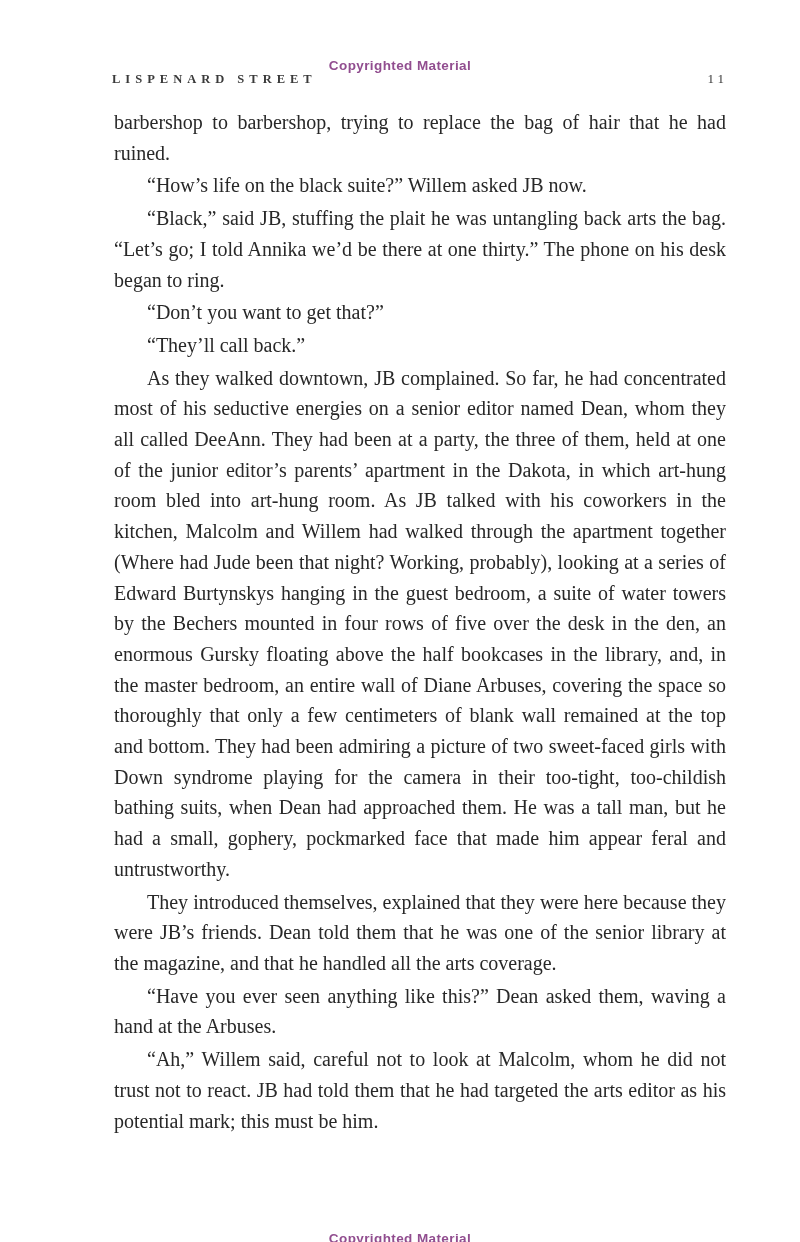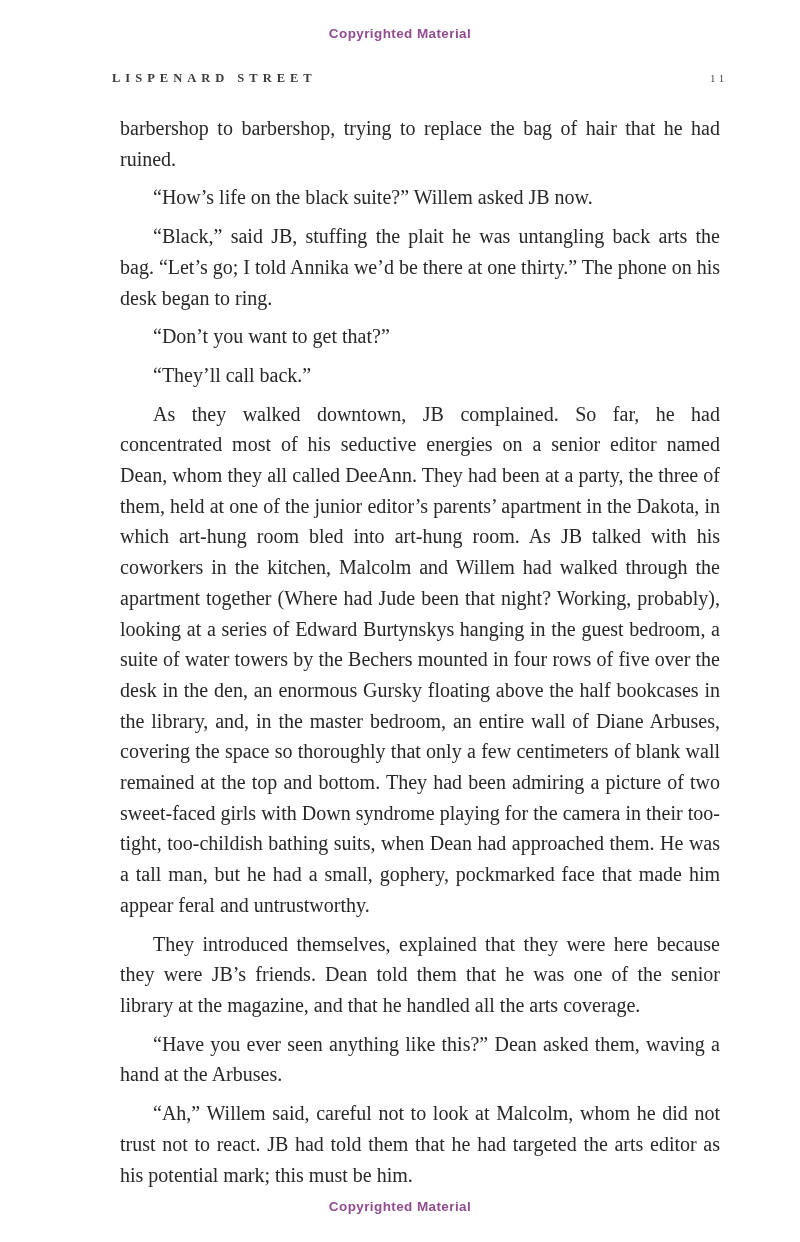--- a/index.html
+++ b/index.html
@@ -18,20 +18,21 @@
   .copyright-banner {
     position: absolute;
     left: 0;
     width: 800px;
     text-align: center;
     font-family: "Liberation Sans", sans-serif;
     font-weight: bold;
     font-size: 13.5px;
     letter-spacing: 0.4px;
     color: #914d8f;
+    margin-top: 32px;
   }
   .copyright-banner.top { top: 26px; }
   .copyright-banner.bottom { top: 1199px; }
 
   .running-header {
     position: absolute;
     top: 71px;
     left: 112px;
     width: 616px;
     display: flex;
@@ -39,38 +40,38 @@
     align-items: center;
     font-family: "Liberation Serif", serif;
     color: #3a3a3a;
   }
   .running-title {
     font-size: 12.5px;
     letter-spacing: 5px;
     font-weight: bold;
   }
   .page-number {
-    font-size: 10px;
+    font-size: 13px;
     letter-spacing: 4px;
     font-weight: normal;
   }
 
   .body-text {
     position: absolute;
     top: 105px;
     left: 112px;
     width: 616px;
     font-family: "Liberation Serif", serif;
     font-size: 20px;
     line-height: 30.7px;
     color: #282828;
     text-align: justify;
   }
   .body-text p {
-    margin: 8px;
+    margin: 2px;
     text-indent: 1.65em;
   }
   .body-text p.flush {
     text-indent: 0;
   }
 </style>
 </head>
 <body>
 
 <div class="copyright-banner top">Copyrighted Material</div>

